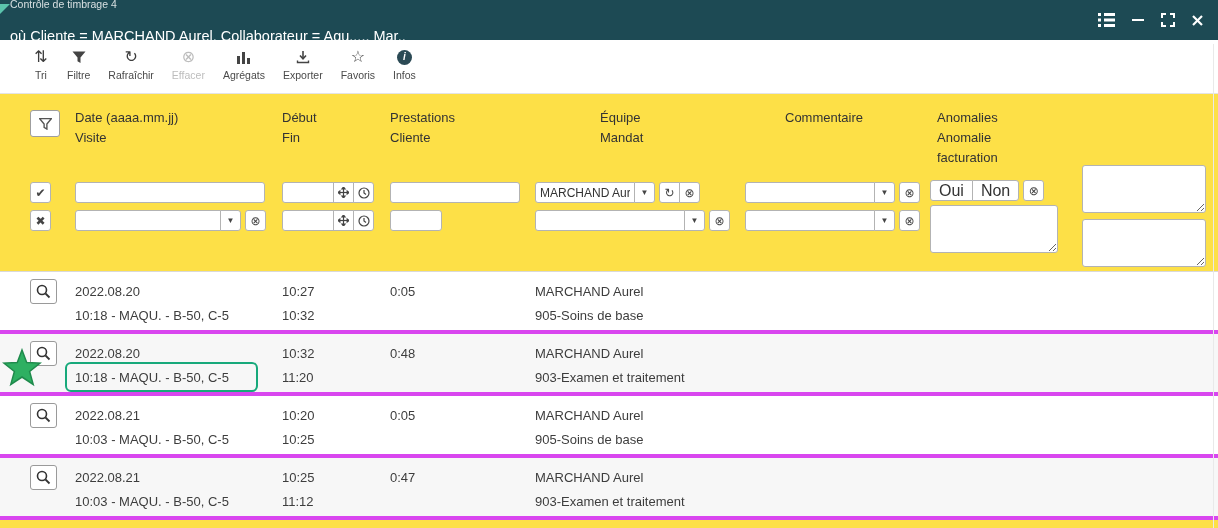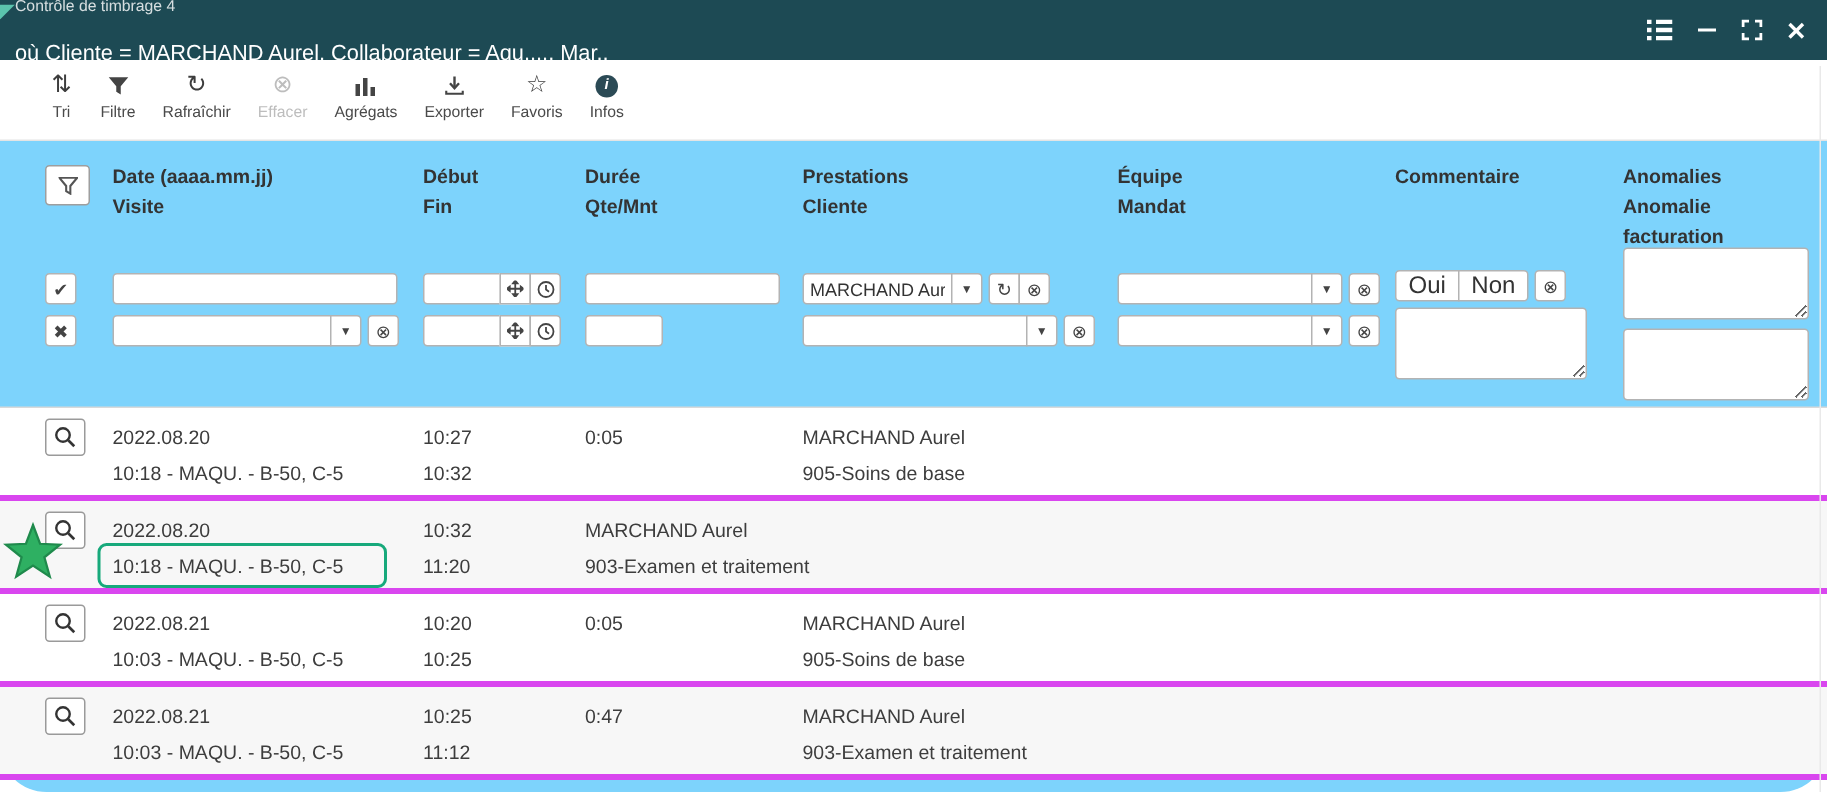--- a/index.html
+++ b/index.html
@@ -1,18 +1,18 @@
 <!DOCTYPE html>
 <html><head>
 <meta charset="utf-8">
 <style>
   * { margin:0; padding:0; box-sizing:border-box; }
   html,body { width:1218px; height:528px; overflow:hidden; background:#fff;
     font-family:"Liberation Sans","DejaVu Sans",sans-serif; }
-  .app { position:relative; width:1218px; height:528px; background:#7dd3fc;border-radius:31px; }
+  .app { position:relative; width:1218px; height:528px; background:#fde047; }
 
   
   .titlebar { background:#1d4a54; color:#fff; height:40px; display:flex;
     justify-content:space-between; align-items:center; padding:0 14px 0 10px; }
   .tb-left { padding-top:2px; }
   .tb-title { font-size:10.5px; opacity:.82; }
   .tb-subtitle { font-size:14.5px; margin-top:18px; }
   .tb-controls { display:flex; gap:16px; align-items:center; }
   .tb-ic { display:inline-flex; align-items:center; justify-content:center; cursor:pointer; }
 
@@ -30,21 +30,21 @@
     color:#fff; font-size:10px; font-weight:bold; display:flex; align-items:center;
     justify-content:center; font-style:italic; }
 
   
   .c-act{width:45px;flex:none} .c-date{width:207px;flex:none} .c-debut{width:108px;flex:none}
   .c-duree{width:145px;flex:none} .c-cliente{width:210px;flex:none} .c-equipe{width:185px;flex:none}
   .c-trans{width:152px;flex:none} .c-anom{width:130px;flex:none}
 
   
   .thead { display:flex; padding:14px 0 0 30px; height:66px; align-items:flex-start; }
-  .hcell { font-weight:bold; font-size:13px; color:#333; line-height:1.55; }
+  .hcell { font-weight:normal; font-size:13px; color:#333; line-height:1.55; }
   .hcell .wrap { width:92px; }
   .filter-toggle { width:30px; height:27px; border:1px solid #9e9e9e; border-radius:3px;
     background:#fff; display:flex; align-items:center; justify-content:center; margin-top:2px; cursor:pointer; }
 
   
   .filters { display:flex; padding-left:30px; height:112px; border-bottom:1px solid #d9d9d9; }
   .fcol { padding-top:22px; display:flex; flex-direction:column; gap:7px; align-items:flex-start; }
   .fcol.c-trans { padding-top:20px; gap:4px; }
   .fcol.c-anom { padding-top:5px; gap:6px; }
   .inp { height:21px; border:1px solid #b3b3b3; border-radius:3px; font-size:12px;
@@ -185,24 +185,20 @@
       </button>
     </div>
     <div class="hcell c-date">
       <div>Date (aaaa.mm.jj)</div>
         <div>Visite</div>
     </div>
     <div class="hcell c-debut">
       <div>Début</div>
         <div>Fin</div>
     </div>
-    <div class="hcell c-duree">
-      <div>Durée</div>
-        <div>Qte/Mnt</div>
-    </div>
     <div class="hcell c-cliente">
       <div>Prestations</div>
         <div>Cliente</div>
     </div>
     <div class="hcell c-equipe">
       <div>Équipe</div>
         <div>Mandat</div>
     </div>
     <div class="hcell c-trans">
         <div>Commentaire</div>
@@ -400,20 +396,23 @@
       </button>
         </div>
       <div class="cell c-date">
         <div class="l1">2022.08.20</div>
         <div class="l2">10:18 - MAQU. - B-50, C-5</div>
       </div>
       <div class="cell c-debut">
         <div class="l1">10:32</div>
         <div class="l2">11:20</div>
       </div>
+      <div class="cell c-duree">
+          <div class="l1">0:48</div>
+        </div>
       <div class="cell c-cliente">
         <div class="l1">MARCHAND Aurel</div>
         <div class="l2">903-Examen et traitement</div>
       </div>
     </div>
 
     <div class="drow">
       <div class="c-act">
           <button class="mag">
         <svg width="15" height="15" viewBox="0 0 15 15">

